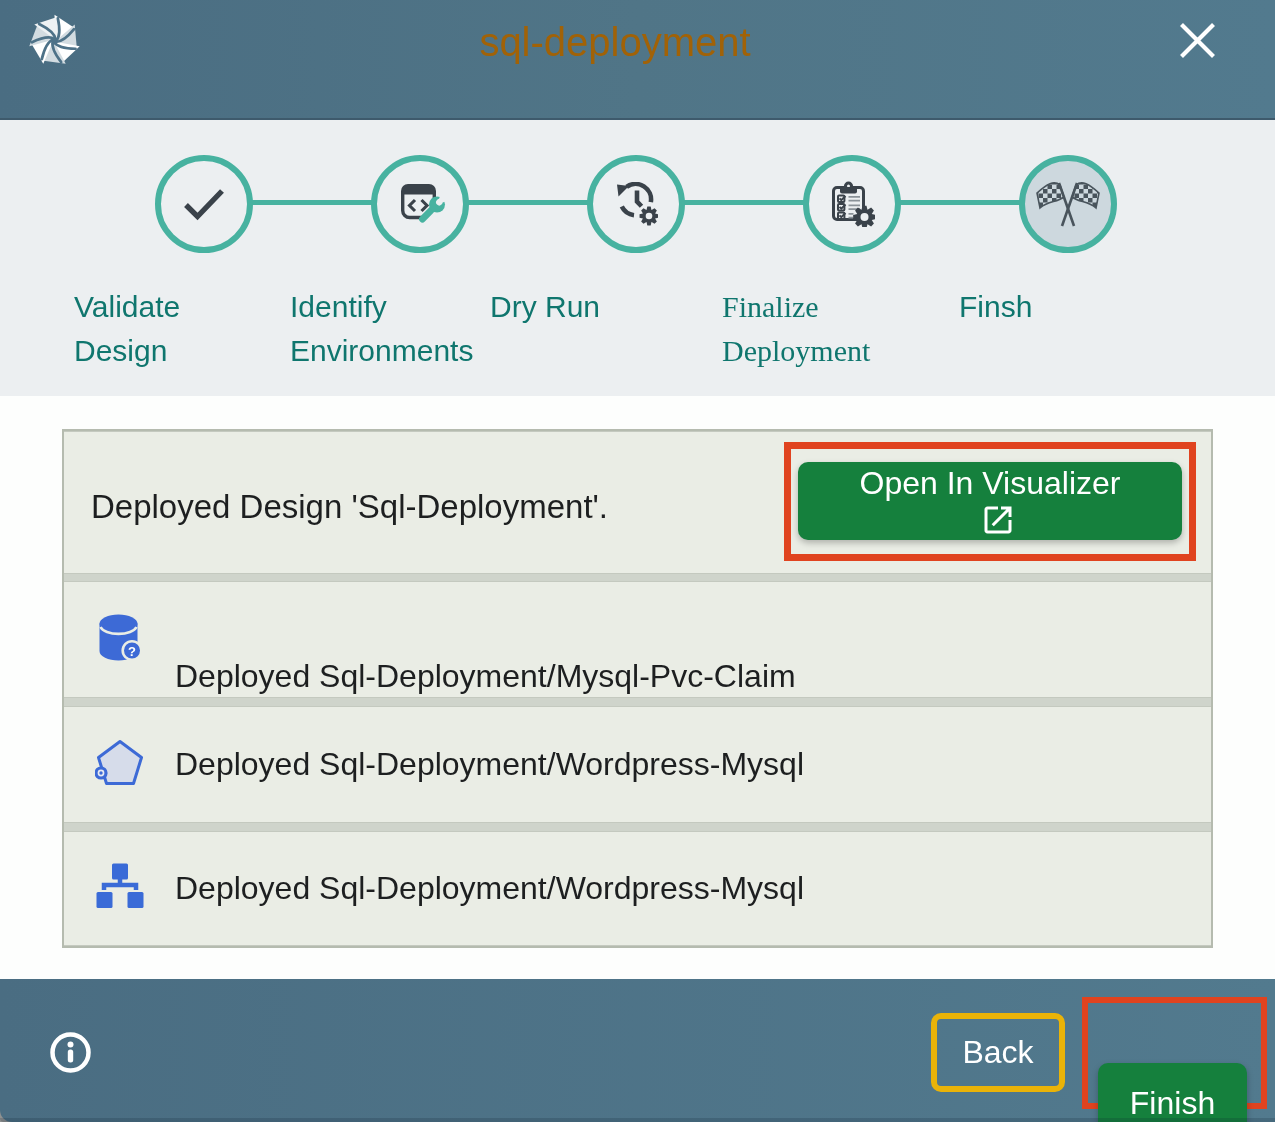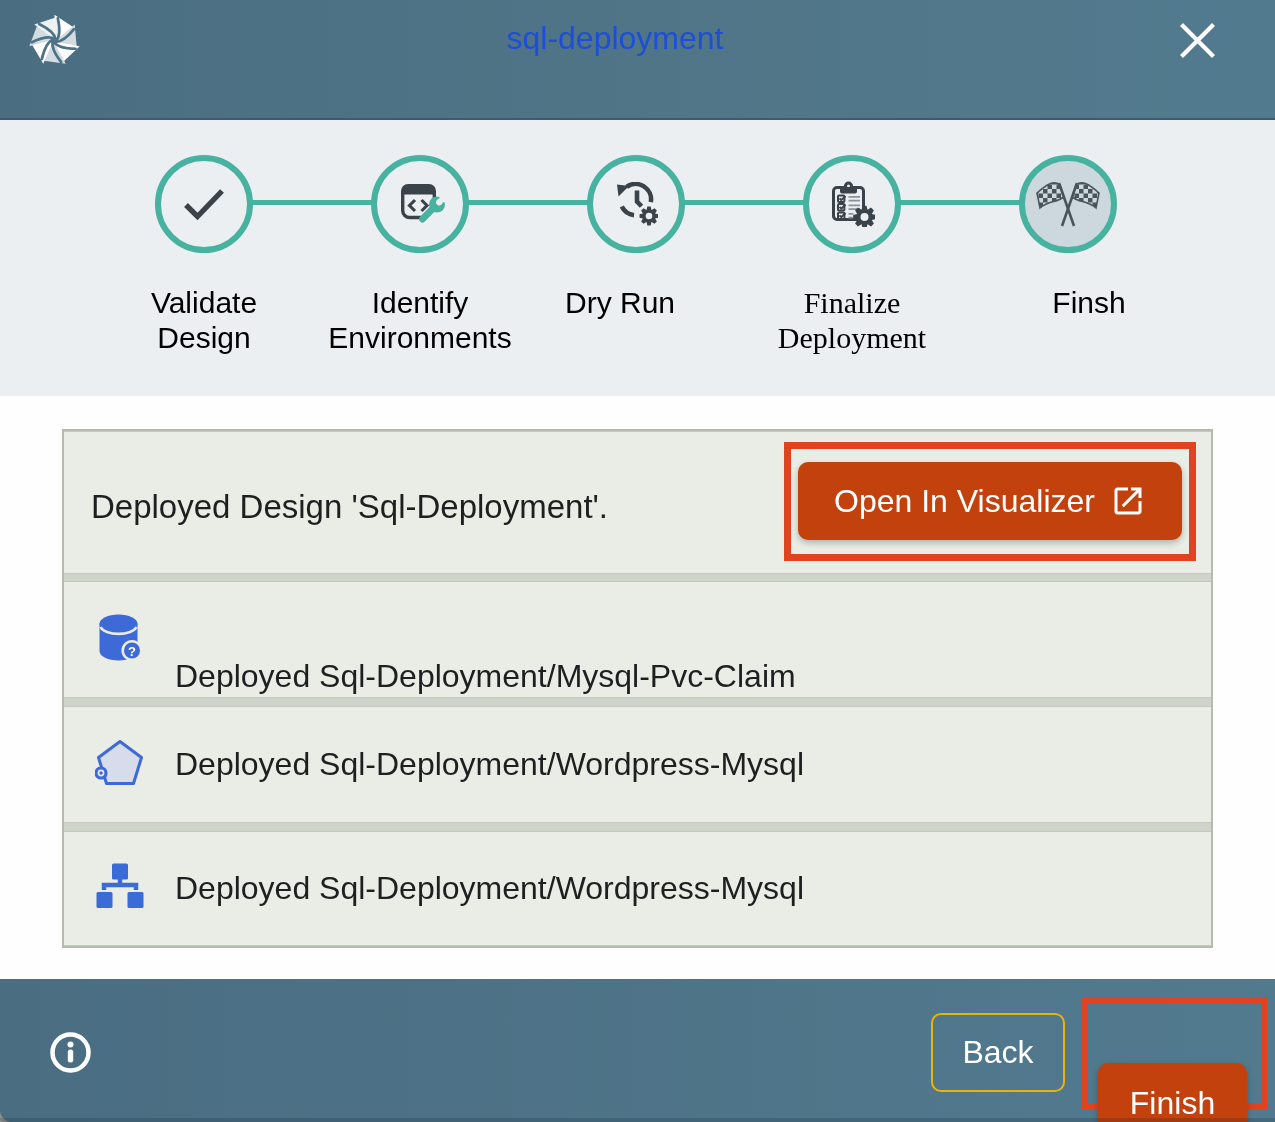--- a/index.html
+++ b/index.html
@@ -2,40 +2,40 @@
 <html><head>
 <meta charset="utf-8">
 <style>
   html,body{margin:0;padding:0;}
   body{width:1275px;height:1122px;position:relative;overflow:hidden;
        font-family:"Liberation Sans", sans-serif;background:#fdfefd;}
   .abs{position:absolute;}
   
   #header{left:0;top:0;width:1275px;height:118px;border-bottom:2px solid #3e5a6c;
           background:linear-gradient(90deg,#4a6d82 0%,#507587 50%,#527a8e 100%);}
-  #title{left:0;top:20px;width:1230px;text-align:center;font-size:32px;color:#1d4ed8;}
+  #title{left:0;top:20px;width:1230px;text-align:center;font-size:40px;color:#a16207;}
   
   #strip{left:0;top:120px;width:1275px;height:276px;background:#eceff1;}
   .conn{top:200px;height:5px;background:#47b2a0;}
   .circ{width:86px;height:86px;border:6px solid #47b2a0;border-radius:50%;
         background:#eceff1;top:155px;display:flex;align-items:center;justify-content:center;}
-  .slabel{top:285px;width:260px;text-align:center;font-size:30px;line-height:35px;color:#000000;}
+  .slabel{top:285px;width:260px;text-align:left;font-size:30px;line-height:44px;color:#0f766e;}
   
   #rows{left:62px;top:429px;width:1147px;background:#cfd4cb;border:2px solid #b5bbaf;}
   .row{background:#eaede5;position:relative;box-shadow:inset 0 1px 0 #c4c9bf, inset 0 -1px 0 #c4c9bf;}
   .rowtxt{font-size:32px;color:#1d1f20;}
   
   #footer{left:0;top:979px;width:1275px;height:143px;
           background:linear-gradient(90deg,#4a6d82 0%,#527a8e 100%);
           border-bottom-left-radius:12px;}
   #cornerbg{left:0;top:1108px;width:14px;height:14px;background:#8f9190;z-index:-1;}
   .redbox{border:6px solid #e0431f;}
-  .tealbtn{background:#c2410c;color:#fff;border-radius:10px;display:flex;
+  .tealbtn{background:#15803d;color:#fff;border-radius:10px;display:flex;
            align-items:center;justify-content:center;
-           box-shadow:0 3px 6px rgba(0,0,0,0.25);}
+           box-shadow:0 3px 6px rgba(0,0,0,0.25);flex-direction:column;}
 </style>
 </head>
 <body>
   <div class="abs" id="cornerbg"></div>
 
   <div class="abs" id="header"></div>
   <svg class="abs" style="left:27px;top:13px;" width="55" height="55" viewBox="0 0 100 100">
     <path d="M52.0 53.5 L50.0 3.0 L86.5 27.2 Q64.3 54.6 52.0 53.5 Z" fill="#ffffff"></path>
     <path d="M48.5 53.7 L86.7 20.7 L90.6 64.3 Q55.3 64.0 48.5 53.7 Z" fill="#d3dce1"></path>
     <path d="M46.2 51.2 L95.8 60.5 L64.1 90.6 Q42.3 62.9 46.2 51.2 Z" fill="#ffffff"></path>
@@ -175,17 +175,17 @@
     </svg>
   </div>
 
   <div class="abs" id="footer"></div>
   <svg class="abs" style="left:50px;top:1032px;" width="41" height="41" viewBox="0 0 41 41">
     <circle cx="20.5" cy="20.5" r="18" stroke="#fff" stroke-width="4.5" fill="none"></circle>
     <circle cx="20.5" cy="12.5" r="3" fill="#fff"></circle>
     <rect x="17.8" y="17.5" width="5.4" height="13" rx="2.5" fill="#fff"></rect>
   </svg>
   <div class="abs" id="backbtn" style="left:931px;top:1013px;width:134px;height:79px;
-       border:2px solid #eab308;border-radius:10px;box-sizing:border-box;
+       border:6px solid #eab308;border-radius:10px;box-sizing:border-box;
        display:flex;align-items:center;justify-content:center;color:#fff;font-size:32px;">Back</div>
   <div class="abs redbox" style="left:1082px;top:997px;width:173px;height:100px;"></div>
   <div class="abs tealbtn" style="left:1098px;top:1063px;width:149px;height:80px;font-size:32px;">Finish</div>
   <div class="abs" style="left:0;top:1118px;width:1275px;height:4px;background:rgba(10,30,45,0.18);border-bottom-left-radius:10px;"></div>
 
 </body></html>

